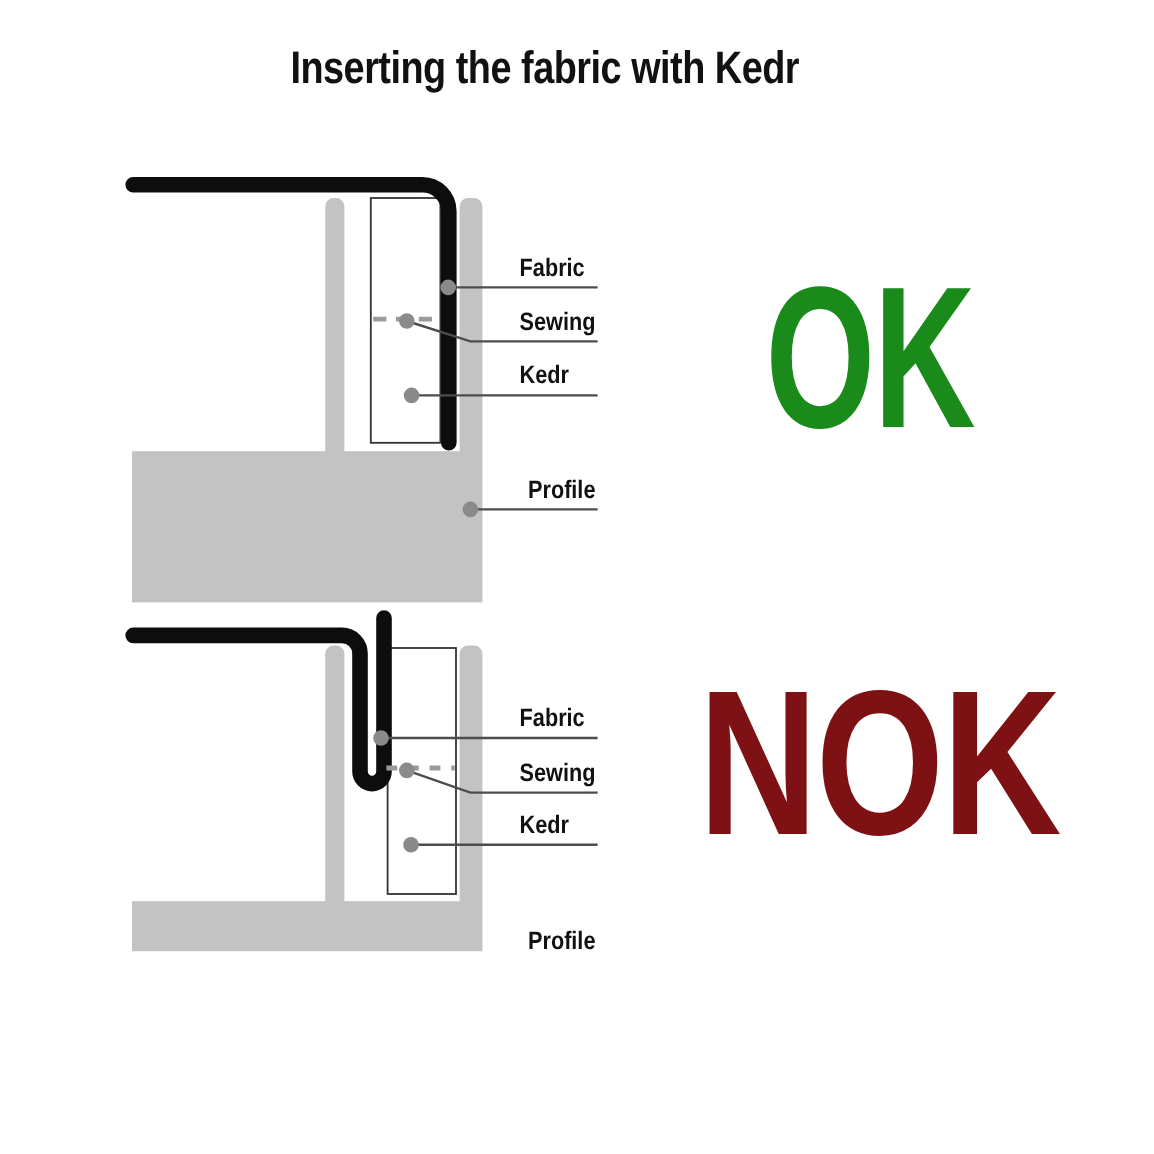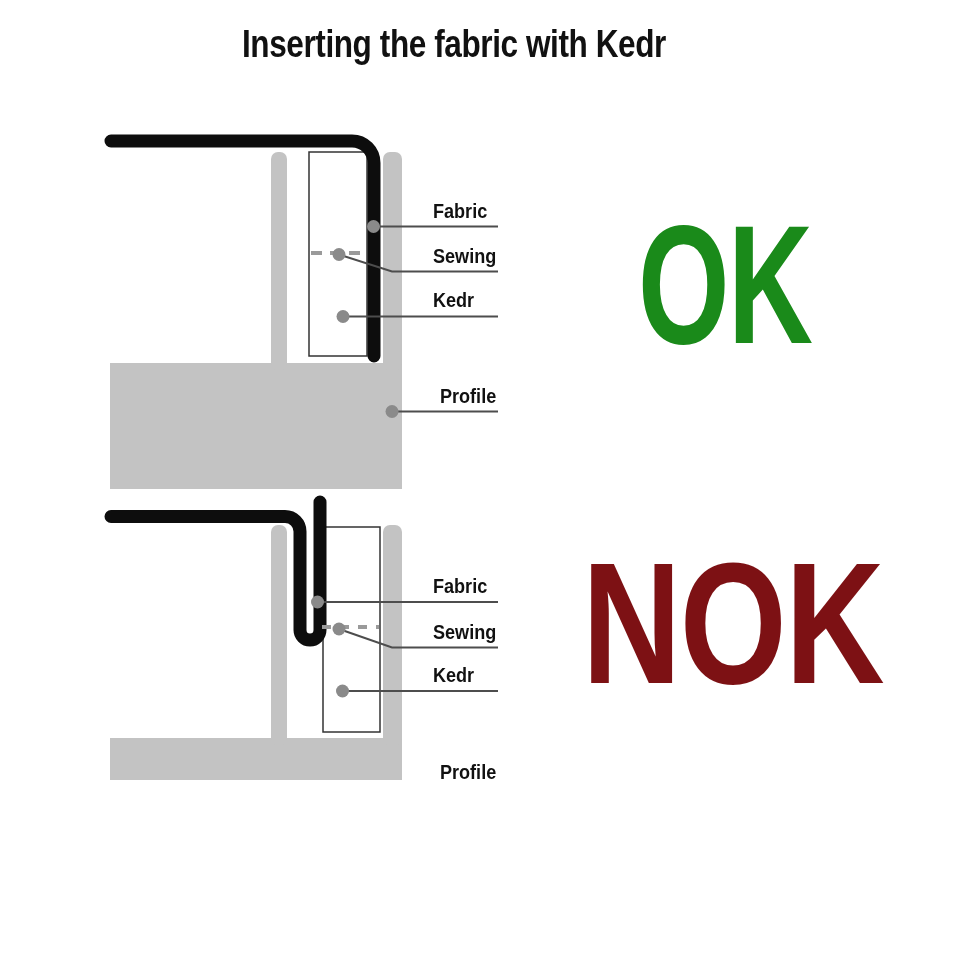--- a/index.html
+++ b/index.html
@@ -7,20 +7,21 @@
     padding: 0;
     background: #ffffff;
     font-family: "Liberation Sans", sans-serif;
   }
   .canvas {
     position: relative;
     width: 962px;
     height: 780px;
     background: #ffffff;
     overflow: hidden;
+    margin-top: 13px;
   }
   .diagram-svg {
     position: absolute;
     left: 0;
     top: 0;
     width: 962px;
     height: 962px;
   }
   .title {
     position: absolute;

